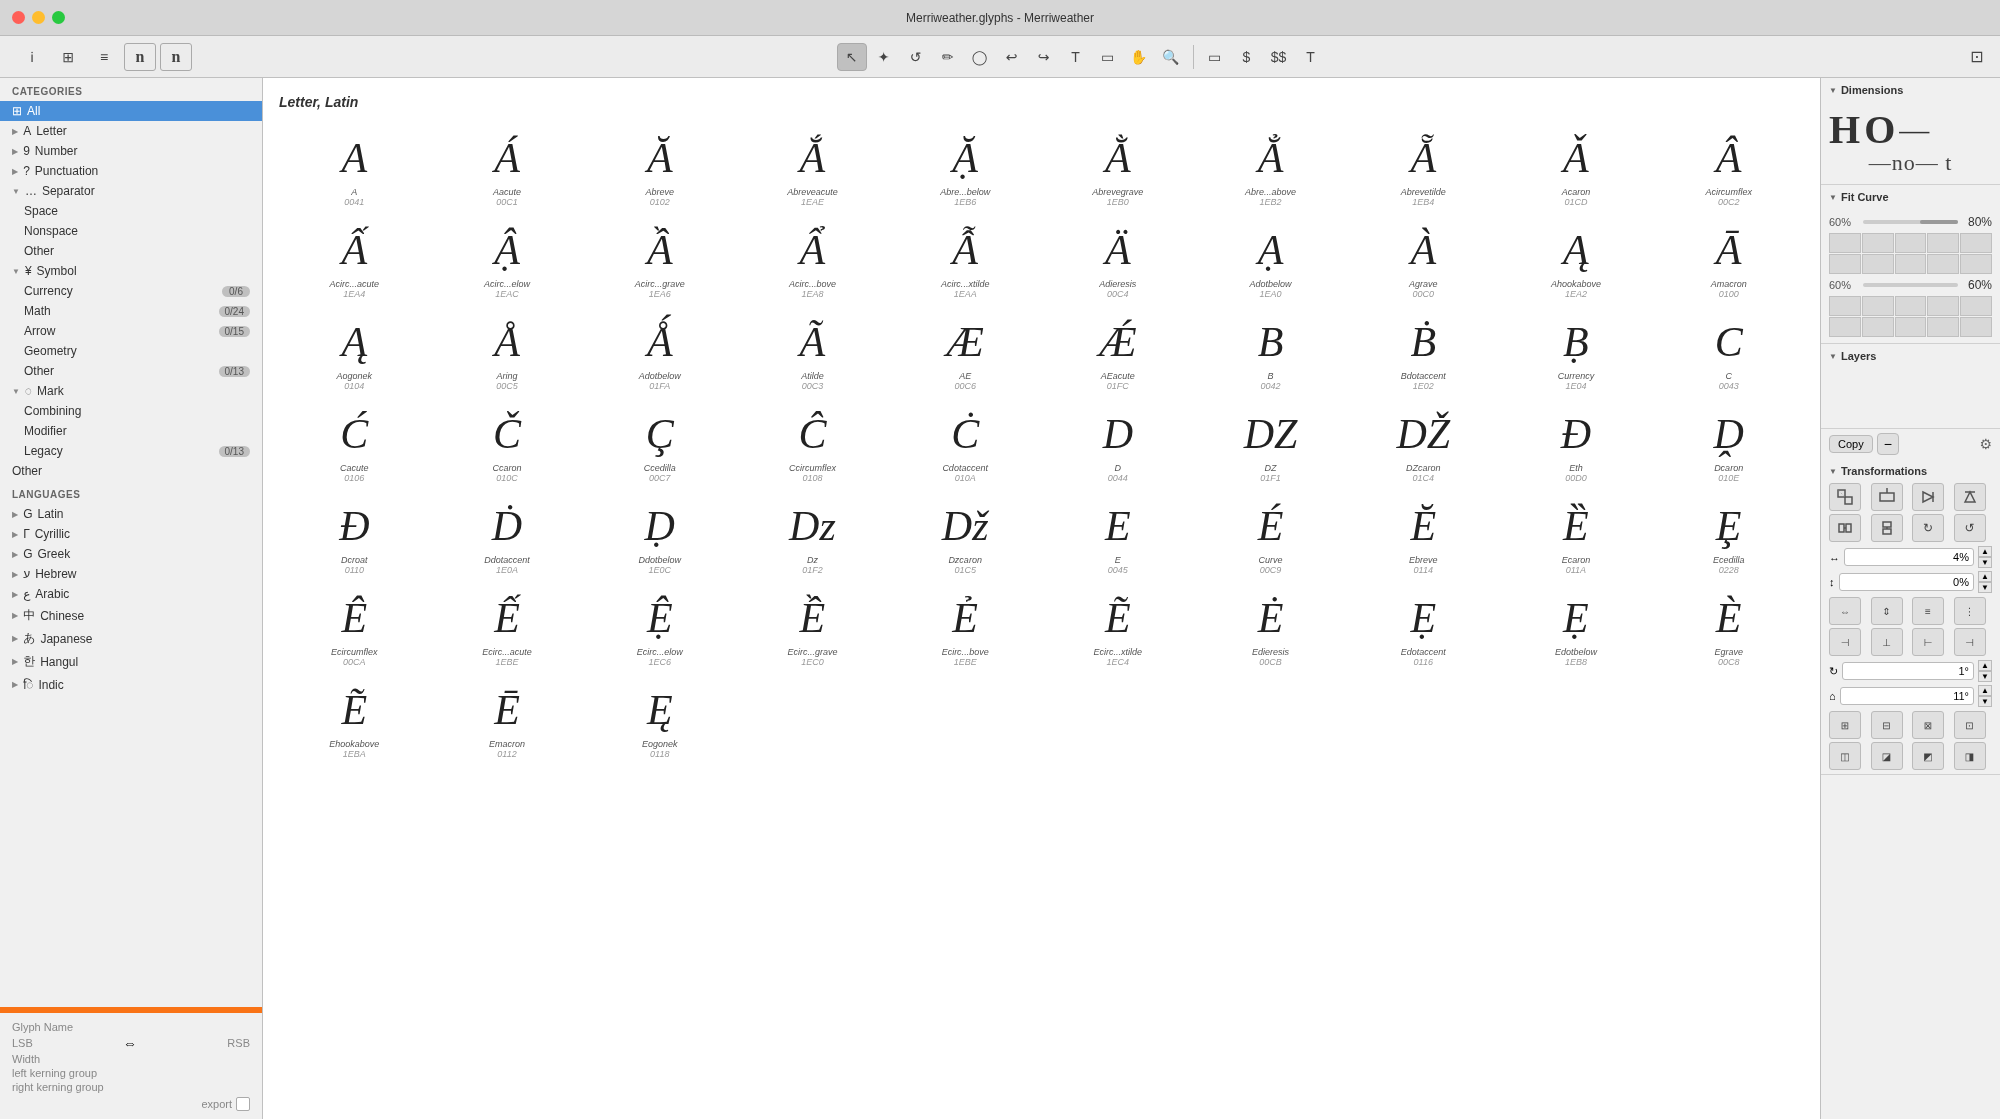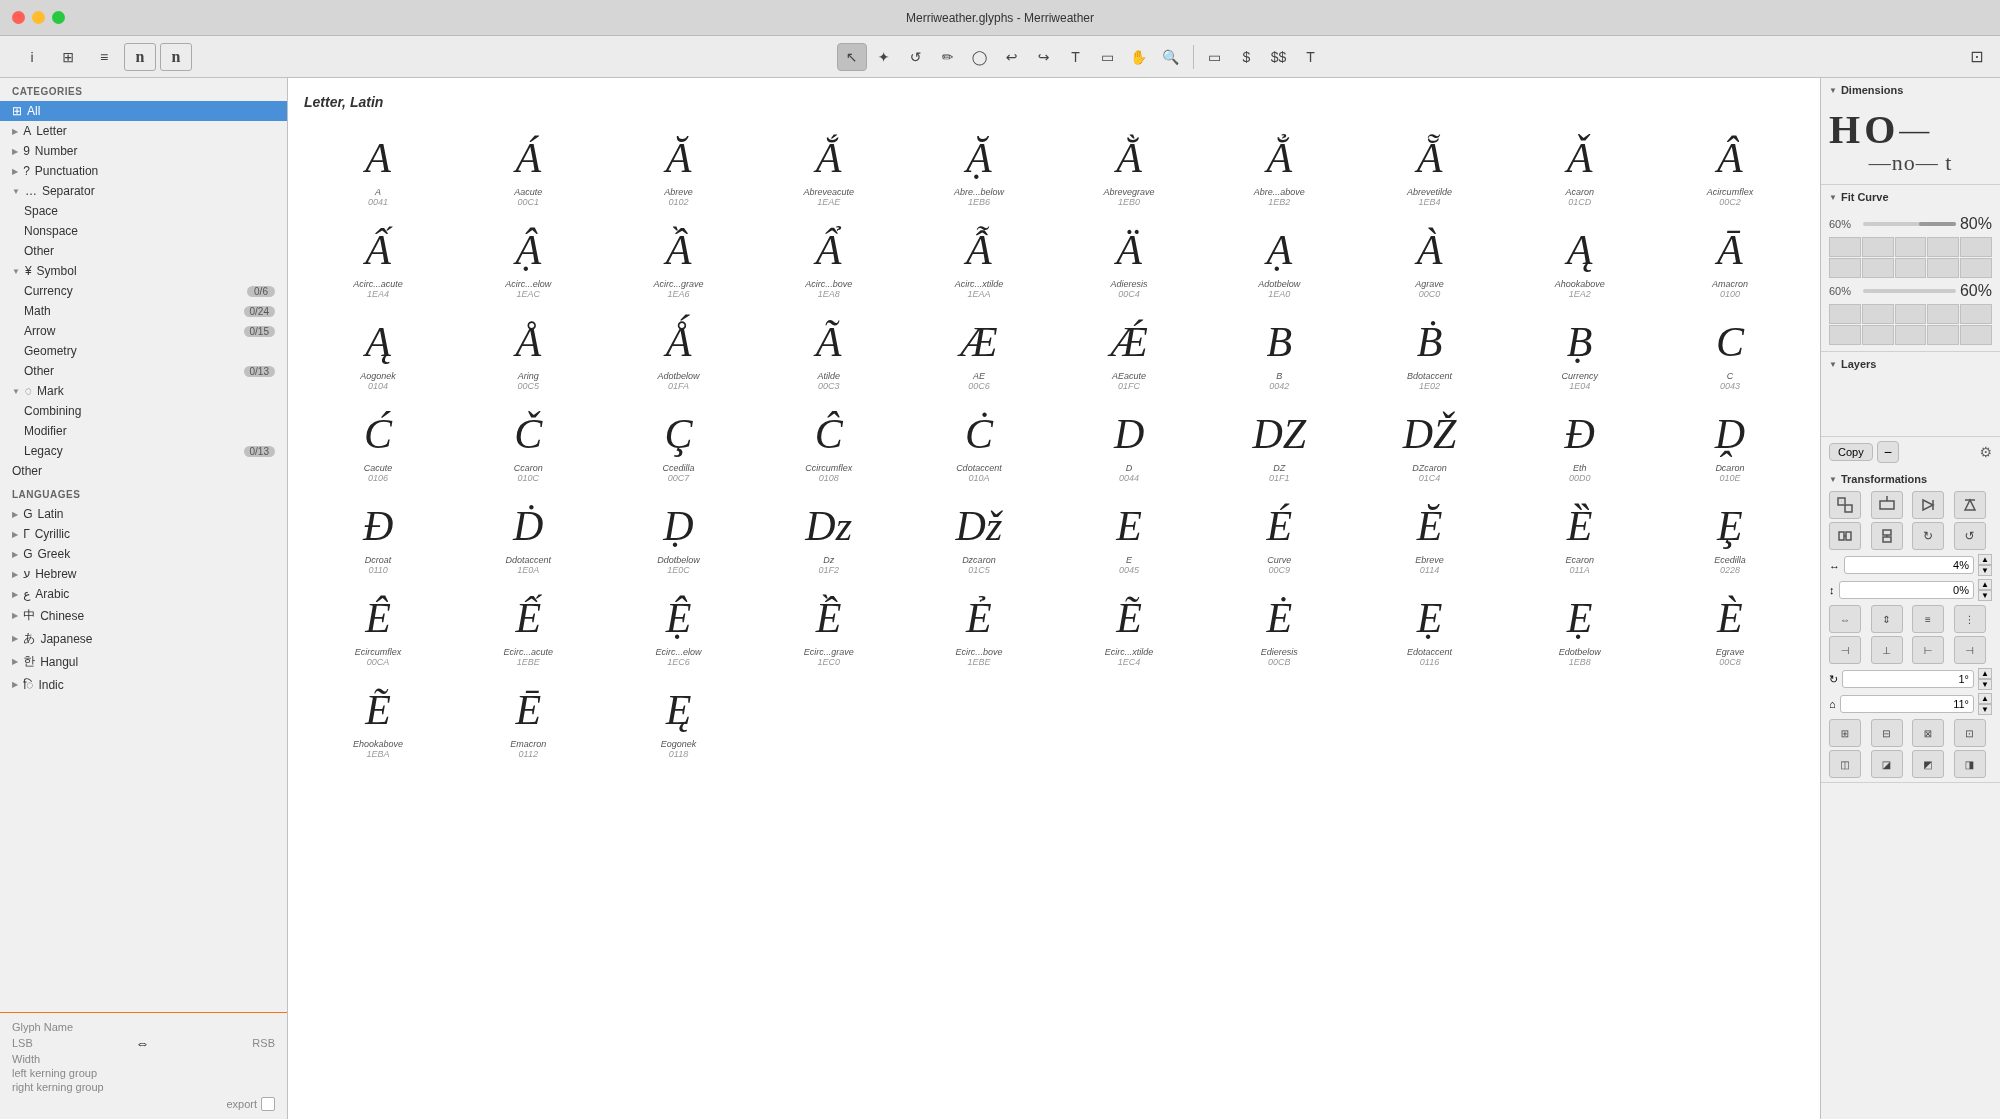--- a/index.html
+++ b/index.html
@@ -20,31 +20,31 @@
     .toolbar-sep { width: 1px; height: 24px; background: #bbb; margin: 0 4px; }
     .tool-btn { width: 30px; height: 28px; display: flex; align-items: center; justify-content: center; border-radius: 4px; cursor: pointer; border: 1px solid transparent; background: transparent; font-size: 14px; color: #444; }
     .tool-btn.active { background: #c0c0c0; border-color: #aaa; }
     .left-toolbar { display: flex; align-items: center; gap: 4px; padding: 0 8px; }
     .left-tool-btn { width: 32px; height: 28px; display: flex; align-items: center; justify-content: center; border-radius: 4px; cursor: pointer; font-size: 14px; color: #444; }
 
     
     .main { display: flex; flex: 1; overflow: hidden; }
 
     
-    .sidebar { width: 288px; background: #f0f0f0; border-right: 1px solid #c0c0c0; display: flex; flex-direction: column; overflow: hidden; flex-shrink: 0; }
+    .sidebar { width: 263px; background: #f0f0f0; border-right: 1px solid #c0c0c0; display: flex; flex-direction: column; overflow: hidden; flex-shrink: 0; }
     .sidebar-content { flex: 1; overflow-y: auto; }
     .sidebar-section-label { font-size: 10px; font-weight: 700; color: #666; padding: 8px 12px 4px; text-transform: uppercase; letter-spacing: 0.5px; }
     .sidebar-item { display: flex; align-items: center; padding: 3px 12px; cursor: pointer; color: #333; gap: 5px; }
     .sidebar-item.active { background: #4a90d9; color: white; }
     .sidebar-item .chevron { font-size: 8px; color: #888; }
     .sidebar-item .icon { font-size: 12px; }
     .sidebar-item .label { flex: 1; font-size: 12px; }
     .sidebar-item .badge { background: #c0c0c0; color: #555; border-radius: 8px; padding: 0 6px; font-size: 10px; min-width: 28px; text-align: center; }
     .sidebar-sub { padding-left: 24px; }
-    .sidebar-footer { border-top: 1px solid #f97316; padding: 8px 12px; background: #f0f0f0; }
+    .sidebar-footer { border-top: 6px solid #f97316; padding: 8px 12px; background: #f0f0f0; }
     .sidebar-footer-row { display: flex; align-items: center; justify-content: space-between; margin-bottom: 2px; }
     .sidebar-footer-label { color: #888; font-size: 11px; }
     .sidebar-footer-export { display: flex; align-items: center; gap: 4px; justify-content: flex-end; margin-top: 4px; }
     .export-checkbox { width: 14px; height: 14px; border: 1px solid #aaa; background: white; border-radius: 2px; }
 
     
     .glyph-area { flex: 1; overflow-y: auto; background: white; padding: 16px; font-style: italic; }
     .glyph-section-title { font-size: 14px; font-weight: 600; color: #333; margin-bottom: 12px; }
     .glyph-grid { display: grid; grid-template-columns: repeat(10, 1fr); gap: 2px; }
     .glyph-cell { display: flex; flex-direction: column; align-items: center; padding: 8px 4px 4px; border: 1px solid transparent; border-radius: 4px; cursor: pointer; min-height: 90px; }
@@ -55,21 +55,21 @@
     
     .right-panel { width: 180px; background: #f0f0f0; border-left: 1px solid #c0c0c0; display: flex; flex-direction: column; overflow-y: auto; flex-shrink: 0; }
     .panel-section { border-bottom: 1px solid #d0d0d0; }
     .panel-section-header { display: flex; align-items: center; gap: 4px; padding: 6px 8px; font-size: 11px; font-weight: 600; color: #333; cursor: pointer; }
     .panel-section-header .chevron { font-size: 8px; color: #666; }
     .panel-preview { padding: 8px; text-align: center; }
     .fit-curve-section { padding: 6px 8px; }
     .fit-row { display: flex; align-items: center; gap: 4px; margin-bottom: 4px; }
     .fit-label { font-size: 11px; color: #555; min-width: 30px; }
     .fit-slider { flex: 1; height: 4px; background: #ccc; border-radius: 2px; }
-    .fit-value { font-size: 16px; color: #333; min-width: 30px; text-align: right; }
+    .fit-value { font-size: 12px; color: #333; min-width: 30px; text-align: right; }
     .layers-section { padding: 6px 8px; min-height: 60px; }
 
     
     .transform-section { padding: 4px 8px; }
     .transform-copy-row { display: flex; align-items: center; gap: 4px; margin-bottom: 4px; }
     .transform-copy-btn { background: #e0e0e0; border: 1px solid #bbb; border-radius: 4px; padding: 2px 8px; font-size: 11px; cursor: pointer; }
     .transform-minus-btn { background: #e0e0e0; border: 1px solid #bbb; border-radius: 4px; padding: 2px 6px; font-size: 14px; cursor: pointer; }
     .transform-gear { font-size: 14px; color: #666; cursor: pointer; margin-left: auto; }
     .transform-btn { width: 32px; height: 28px; background: #e0e0e0; border: 1px solid #bbb; border-radius: 3px; display: flex; align-items: center; justify-content: center; cursor: pointer; font-size: 12px; color: #444; }
     .transform-input-row { display: flex; align-items: center; margin-bottom: 3px; }

